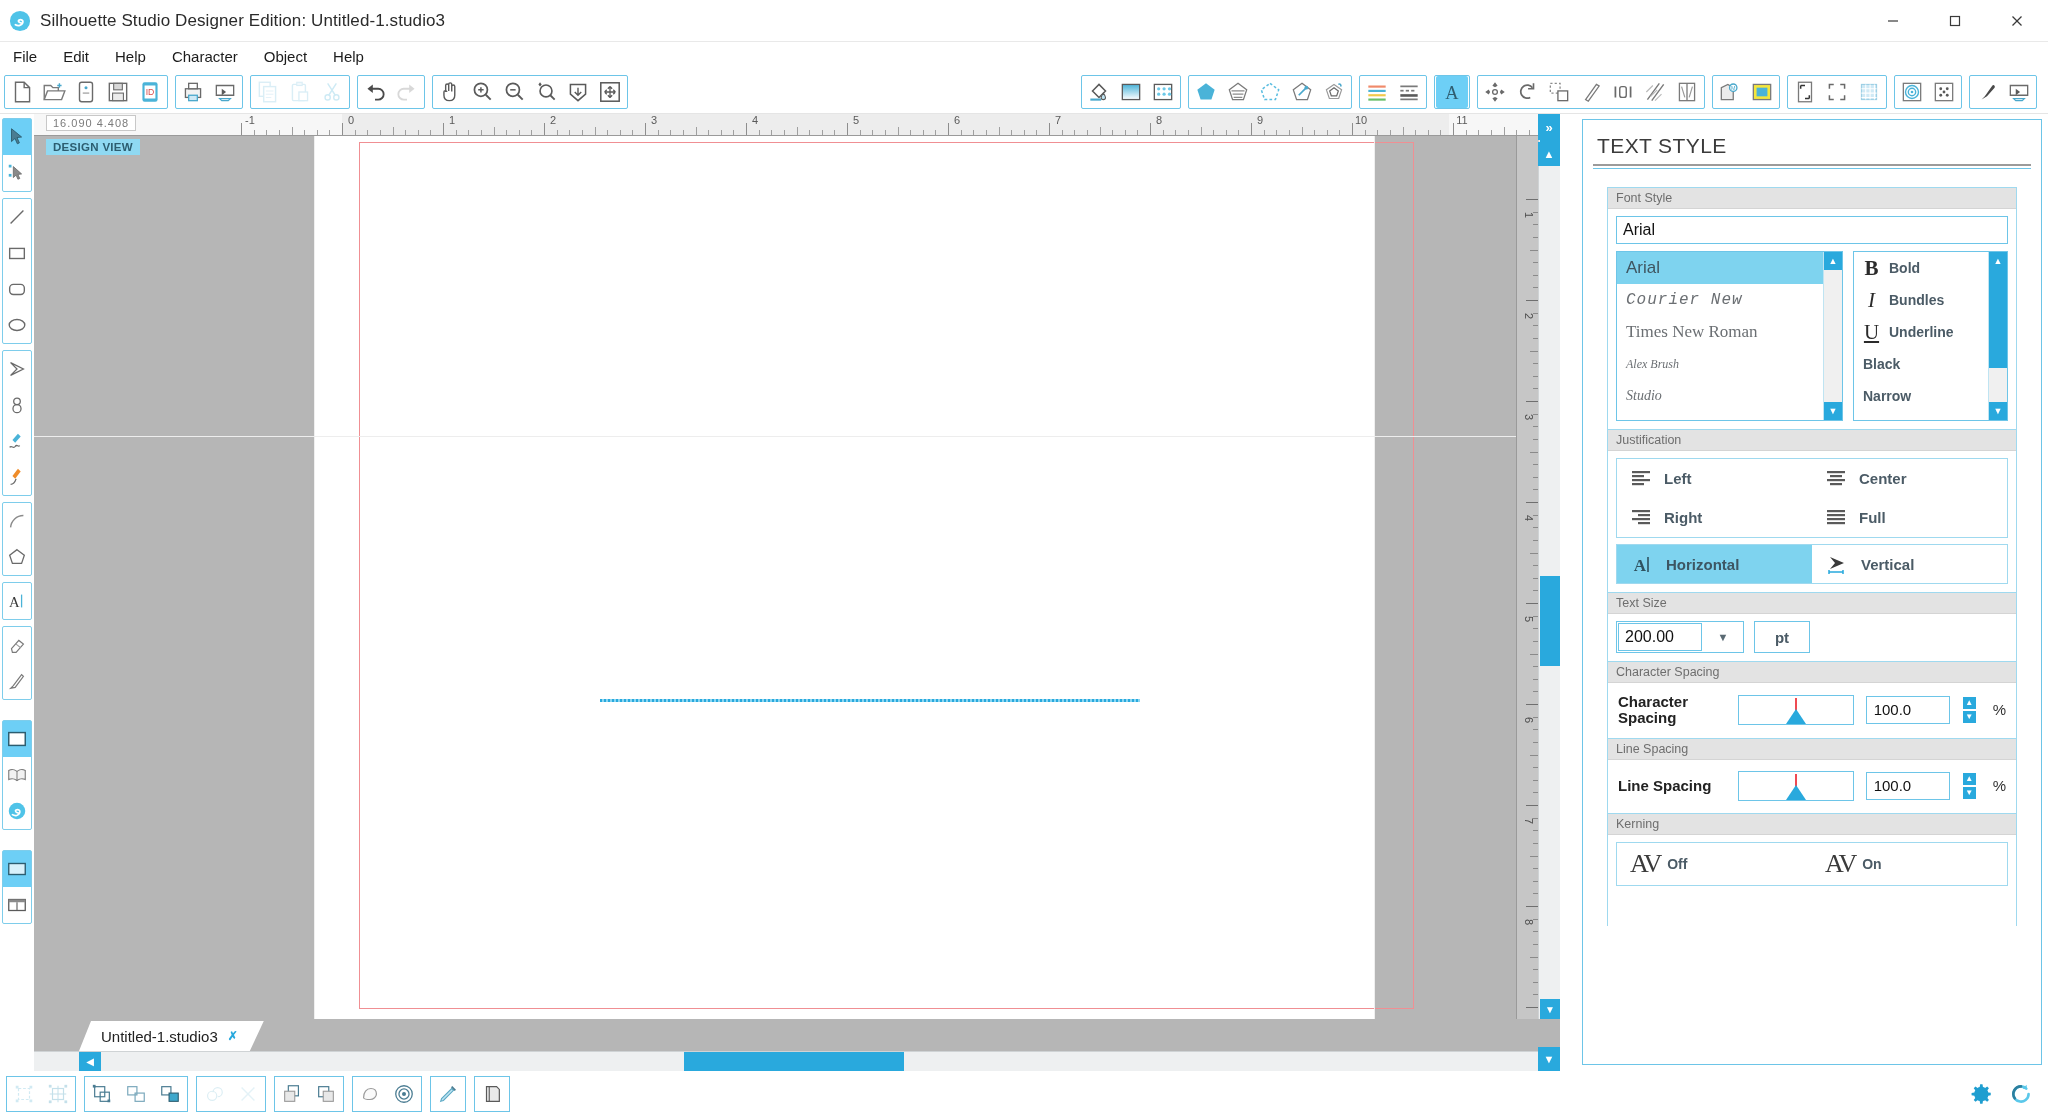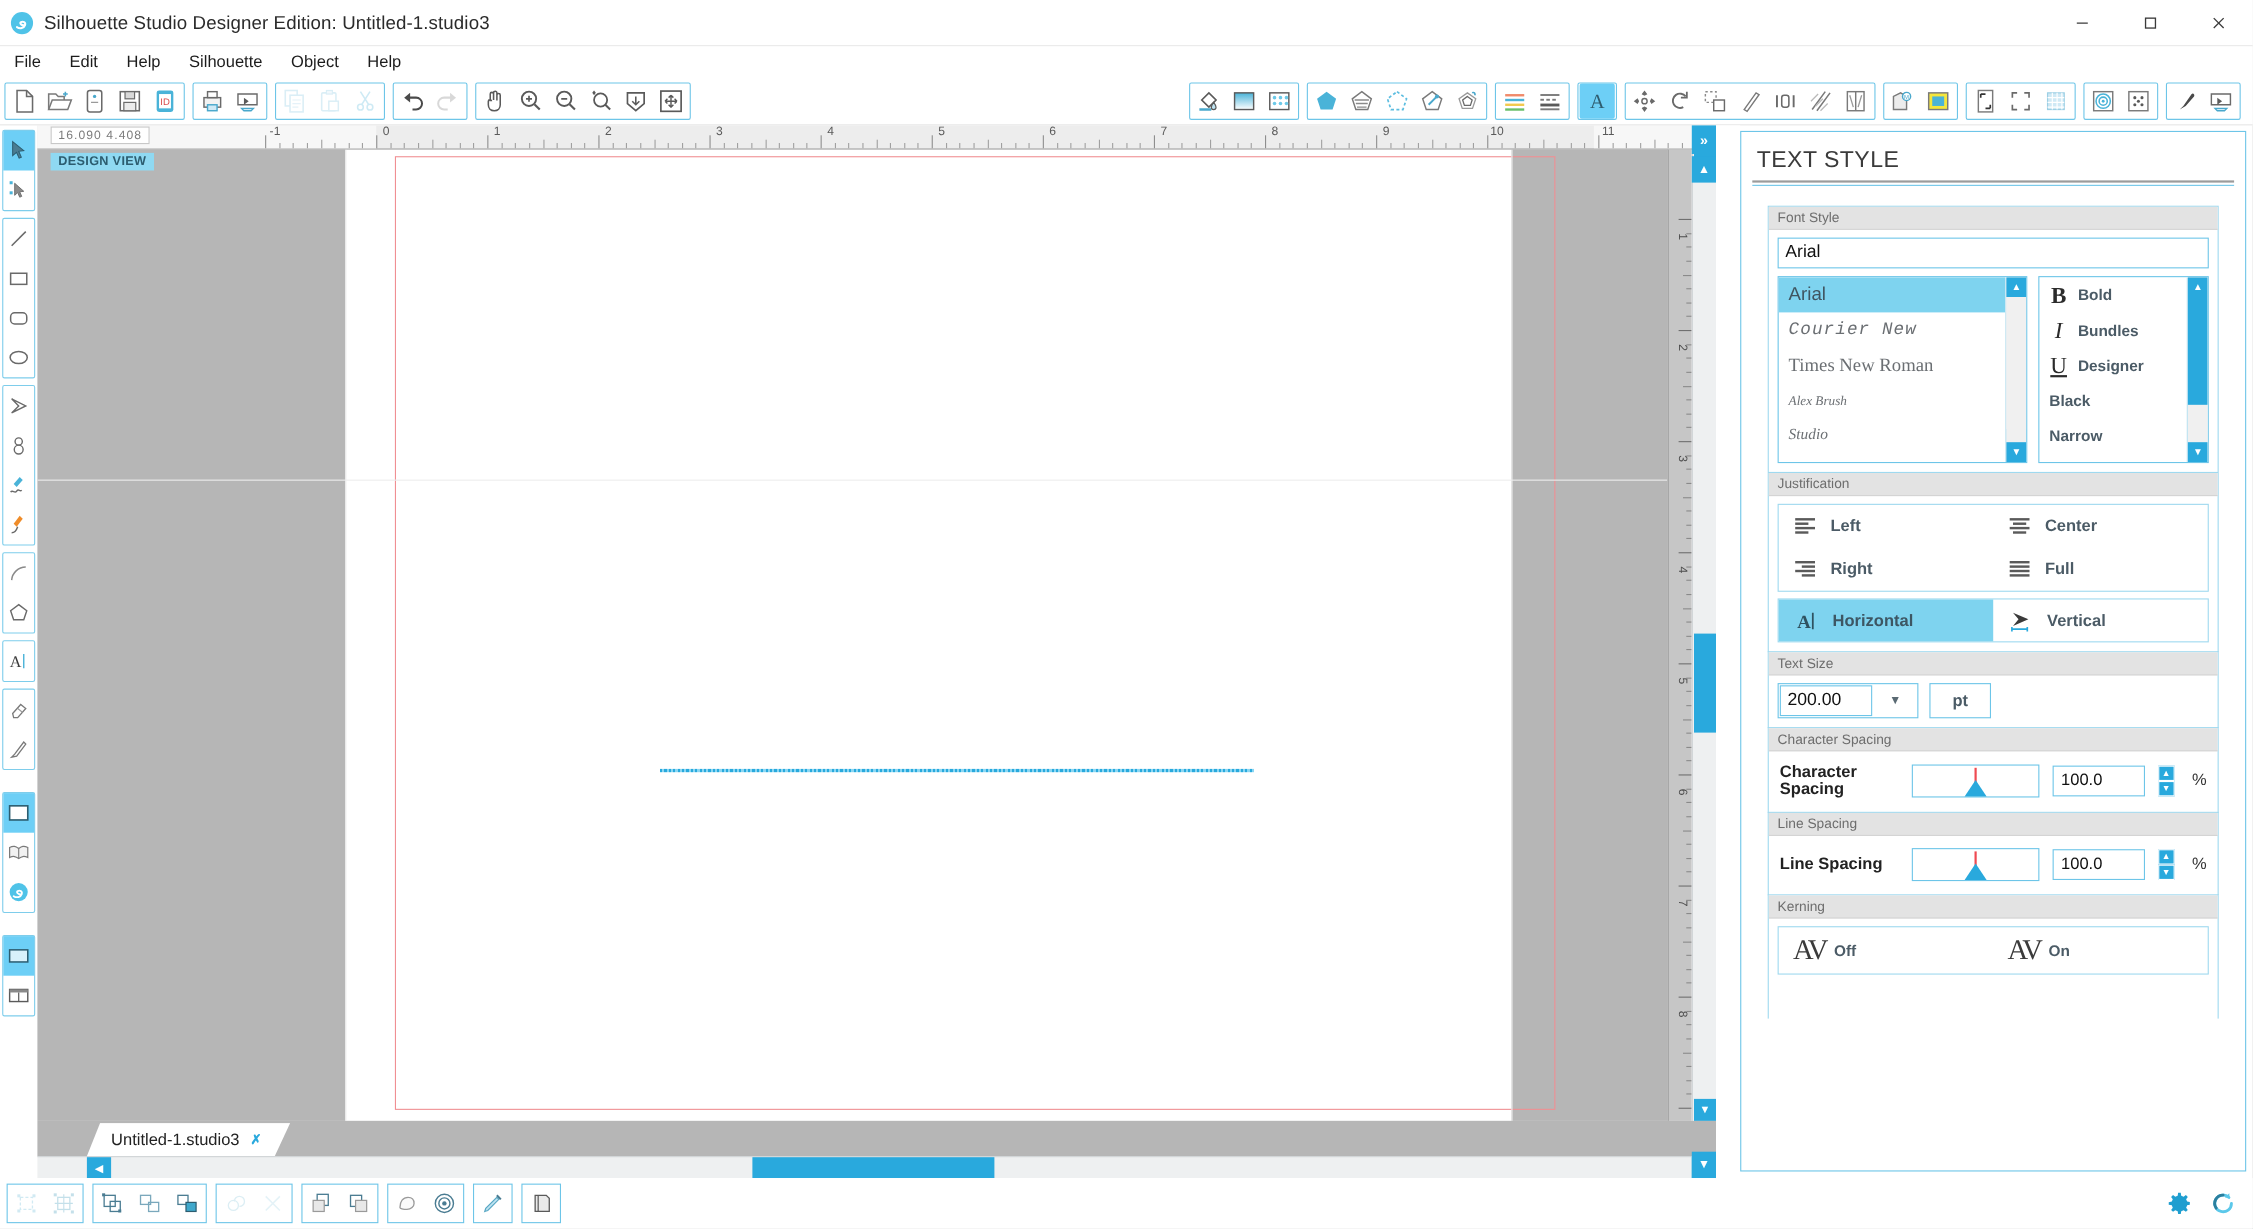--- a/index.html
+++ b/index.html
@@ -262,21 +262,21 @@
             <line x1="11.5" y1="2.5" x2="2.5" y2="11.5" stroke="#3a3a3a" stroke-width="1.2"></line>
           </svg>
       </div>
     </div>
   </div>
 
   <div class="menubar">
     <div class="mi">File</div>
     <div class="mi">Edit</div>
     <div class="mi">Help</div>
-    <div class="mi">Silhouette</div>
+    <div class="mi">Character</div>
     <div class="mi">Object</div>
     <div class="mi">Help</div>
   </div>
 
   <div class="toolbar">
 
     <div class="tgroup">
       <div class="tbtn">
         <svg class="ico" viewBox="0 0 24 24">
             <path d="M6 3h8l5 5v13H6z" fill="#fff" stroke="#6a6a6a" stroke-width="1.3"></path>
@@ -1056,21 +1056,21 @@
                   <div class="sitem">
                     <span class="gl" style="font-weight:bold">B</span>
                     <span>Bold</span>
                   </div>
                   <div class="sitem">
                     <span class="gl" style="font-style:italic">I</span>
                     <span>Bundles</span>
                   </div>
                   <div class="sitem">
                     <span class="gl" style="text-decoration:underline">U</span>
-                    <span>Designer</span>
+                    <span>Underline</span>
                   </div>
                   <div class="sitem">
                     <span>Black</span>
                   </div>
                   <div class="sitem">
                     <span>Narrow</span>
                   </div>
                 </div>
                 <div class="sbar">
                   <div class="sarrow up">▲</div>

